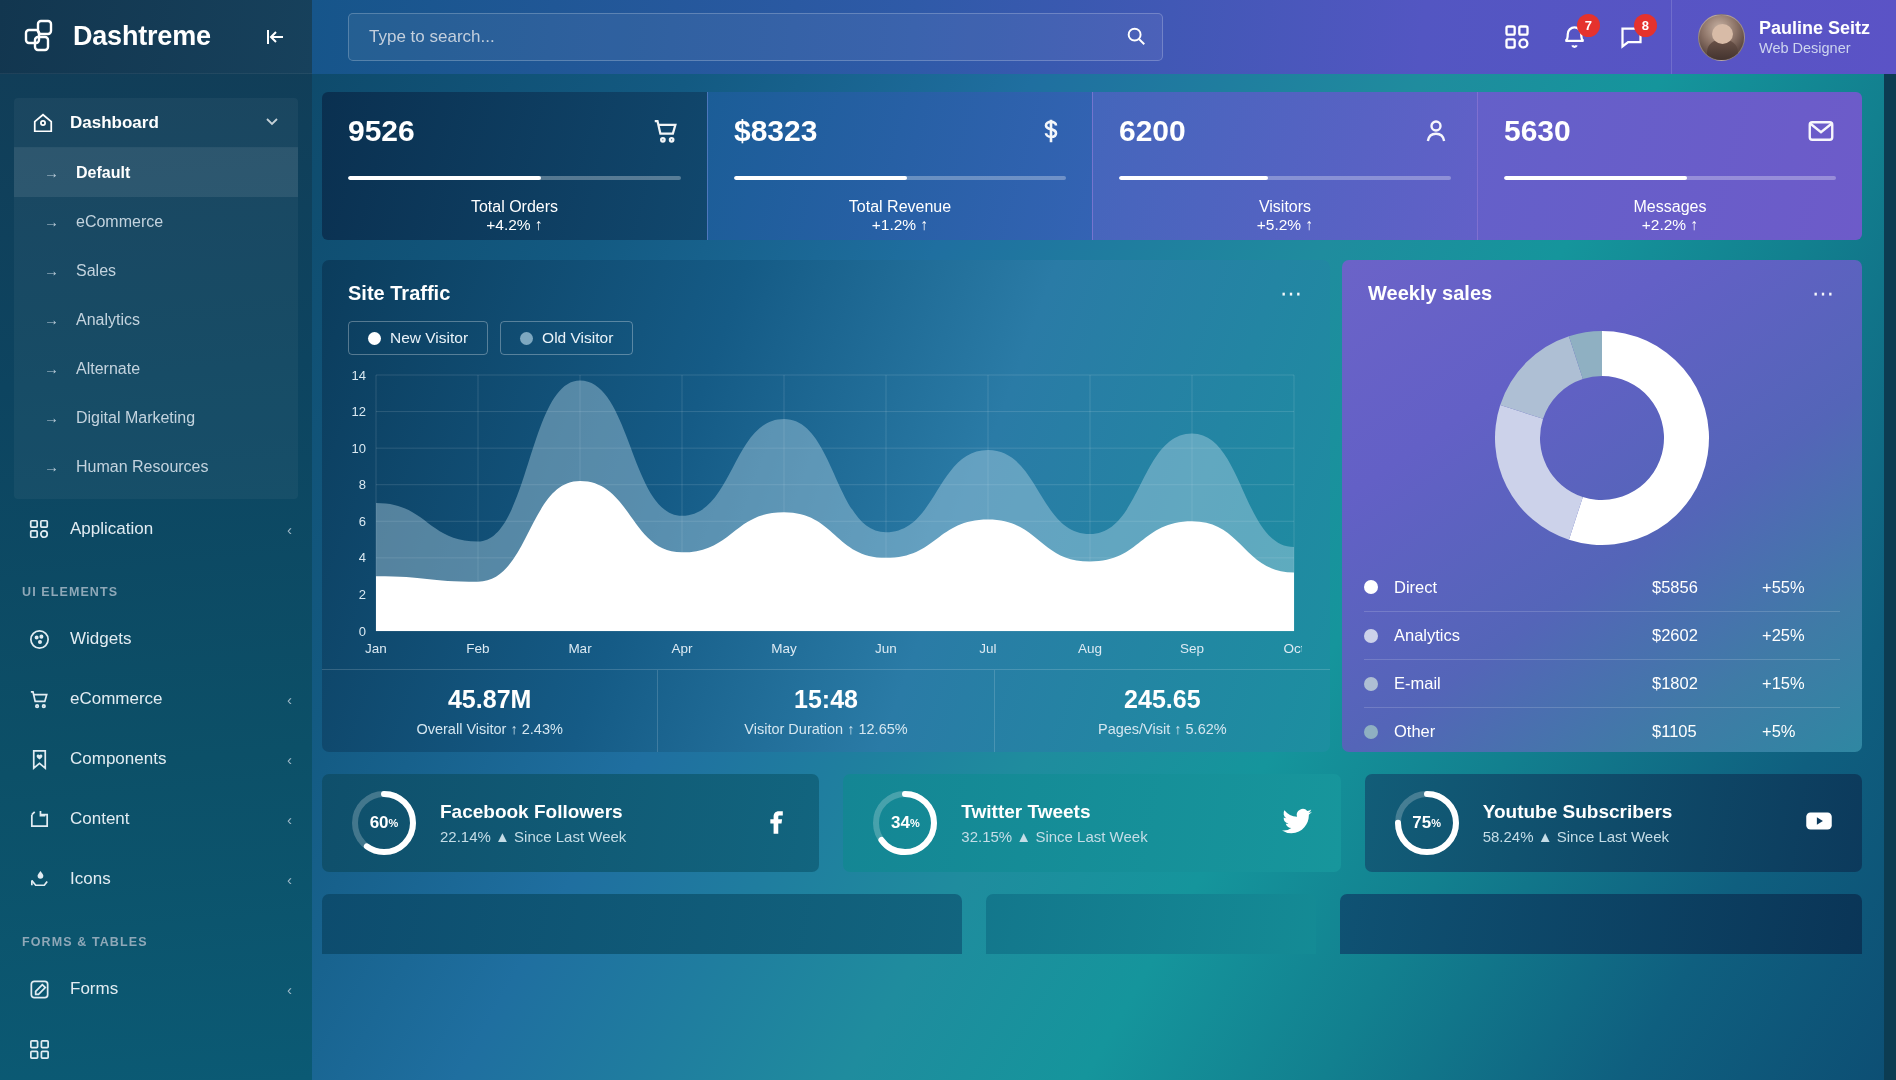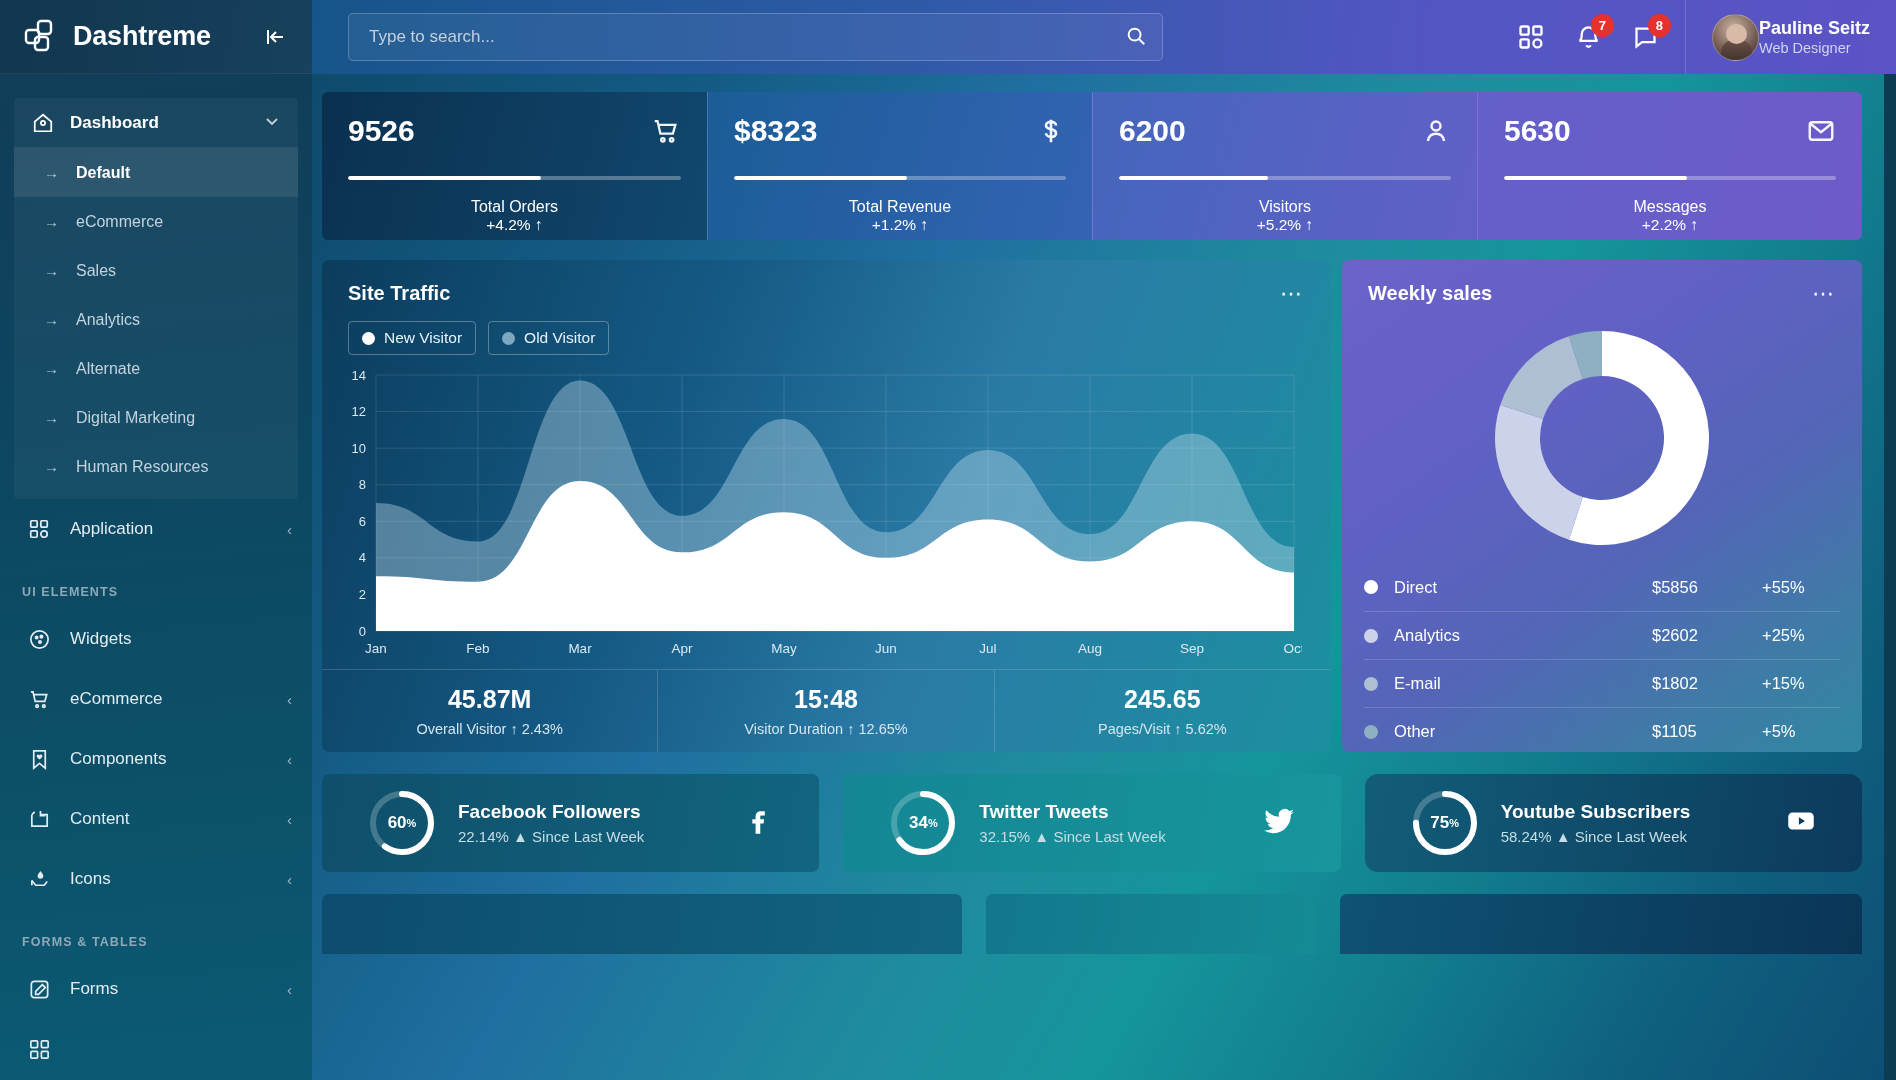--- a/index.html
+++ b/index.html
@@ -124,21 +124,21 @@
   .avatar::after {
     content:""; position:absolute; left:8px; top:24px;
     width:31px; height:26px; border-radius:50% 50% 40% 40%;
     background: linear-gradient(180deg,#6b5349 0%, #3a2c28 100%);
   }
   .avatar::before {
     content:""; position:absolute; left:13px; top:9px;
     width:21px; height:20px; border-radius:50%;
     background:#d8bba7; z-index:2;
   }
-  .user-text { margin-left: 0; }
+  .user-text { margin-left: 14px; }
   .user-name { color: #fff; font-size: 18px; font-weight: bold; line-height: 1.25; }
   .user-role { color: #cdd4ef; font-size: 14.5px; line-height: 1.25; }
 
   
   .main {
     position: absolute; left: 300px; top: 74px;
     width: 1584px; height: 1006px;
     background:
       linear-gradient(120deg,
         #0e4a6b 0%, #135a82 18%, #1f6fa0 34%,
@@ -197,21 +197,21 @@
   .mid-row { display: flex; gap: 12px; margin-top: 20px; }
 
   .traffic-card {
     flex: 0 0 1008px; height: 492px;
     background: linear-gradient(110deg, #0b3c5c 0%, #155b86 36%, #2a7ba6 62%, #1c8fa0 100%);
   }
   .legend-row { display: flex; gap: 12px; padding: 8px 26px 0 26px; }
   .legend-pill {
     display: flex; align-items: center; gap: 9px;
     border: 1px solid rgba(255,255,255,.3);
-    border-radius: 4px; padding: 7px 13px;
+    border-radius: 4px; padding: 7px 19px;
     color: #eaf3f9; font-size: 15.5px; cursor: pointer;
   }
   .legend-dot { width: 13px; height: 13px; border-radius: 50%; display:block; }
 
   .chart-zone { position: relative; margin-top: 10px; padding: 0 18px 0 8px; }
   .stats-strip {
     display: flex; border-top: 1px solid rgba(255,255,255,.16);
     height: 86px;
   }
   .stat { flex: 1; text-align: center; padding-top: 15px; }
@@ -233,25 +233,25 @@
   .lt-row:first-child { border-top: none; }
   .lt-dot { width: 14px; height: 14px; border-radius: 50%; flex: 0 0 14px; }
   .lt-name { flex: 1; margin-left: 16px; }
   .lt-amt { width: 110px; text-align: left; }
   .lt-pct { width: 78px; text-align: left; }
 
   
   .social-row { display: flex; gap: 24px; margin-top: 22px; }
   .social-card {
     flex: 1; height: 98px; border-radius: 7px;
-    display: flex; align-items: center; padding: 0 44px;
+    display: flex; align-items: center; padding: 0 26px;
   }
   .sc-0 { background: linear-gradient(100deg,#0f4f6b 0%, #12657f 100%); }
   .sc-1 { background: linear-gradient(100deg,#148694 0%, #17969c 100%); }
-  .sc-2 { background: linear-gradient(100deg,#125d78 0%, #0c3a5c 100%); border-radius: 13px; }
+  .sc-2 { background: linear-gradient(100deg,#125d78 0%, #0c3a5c 100%); }
   .ring { position: relative; width: 72px; height: 72px; flex: 0 0 72px; }
   .ring-pct {
     position: absolute; inset: 0; display: flex;
     align-items: center; justify-content: center;
     color: #fff; font-size: 17px; font-weight: bold;
   }
   .ring-pct sup { font-size: 11px; font-weight: bold; }
   .sc-text { margin-left: 20px; flex: 1; }
   .sc-title { color: #fff; font-size: 19px; font-weight: bold; }
   .sc-sub { color: #c5dde7; font-size: 15px; margin-top: 5px; }

